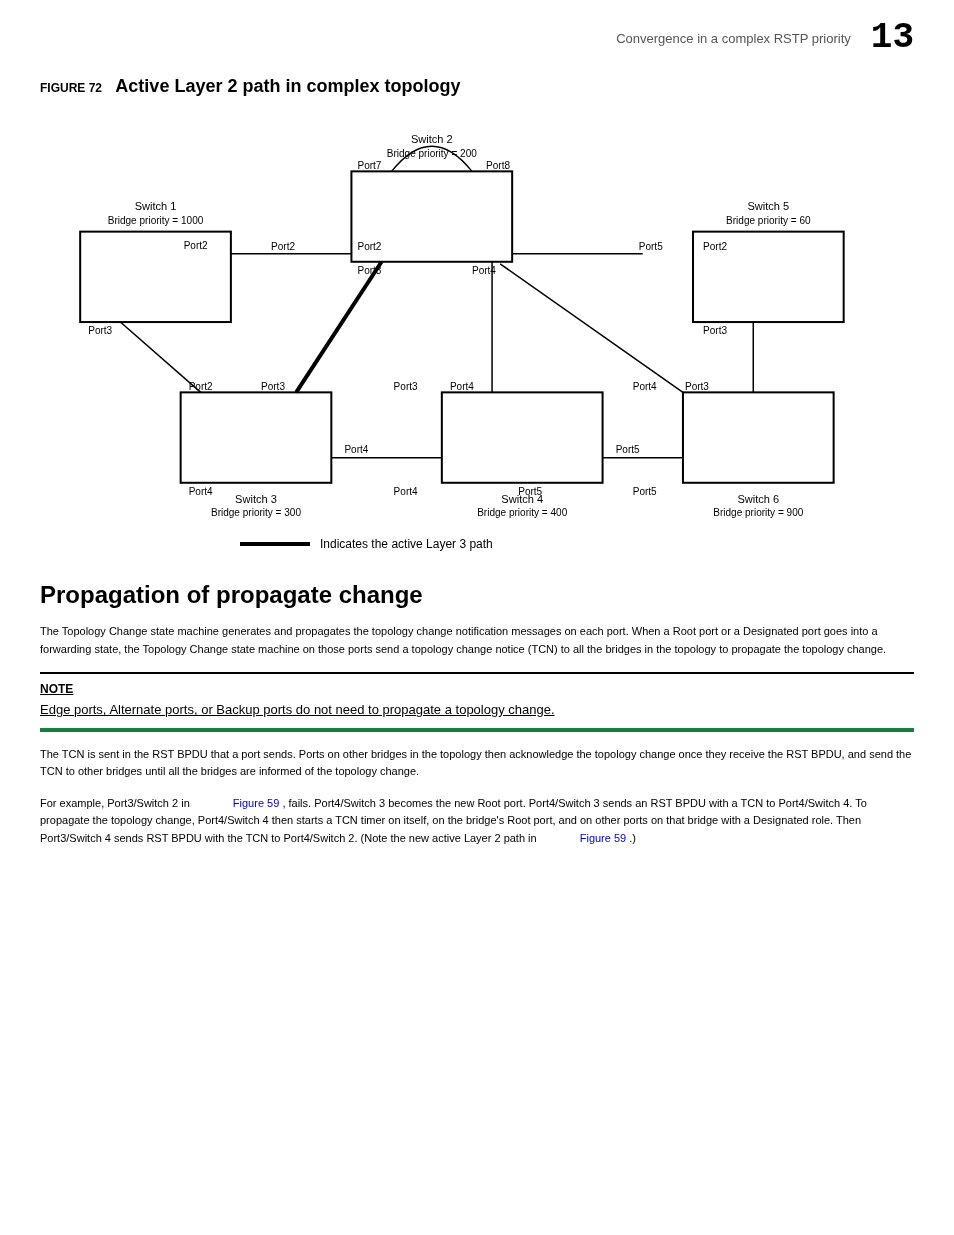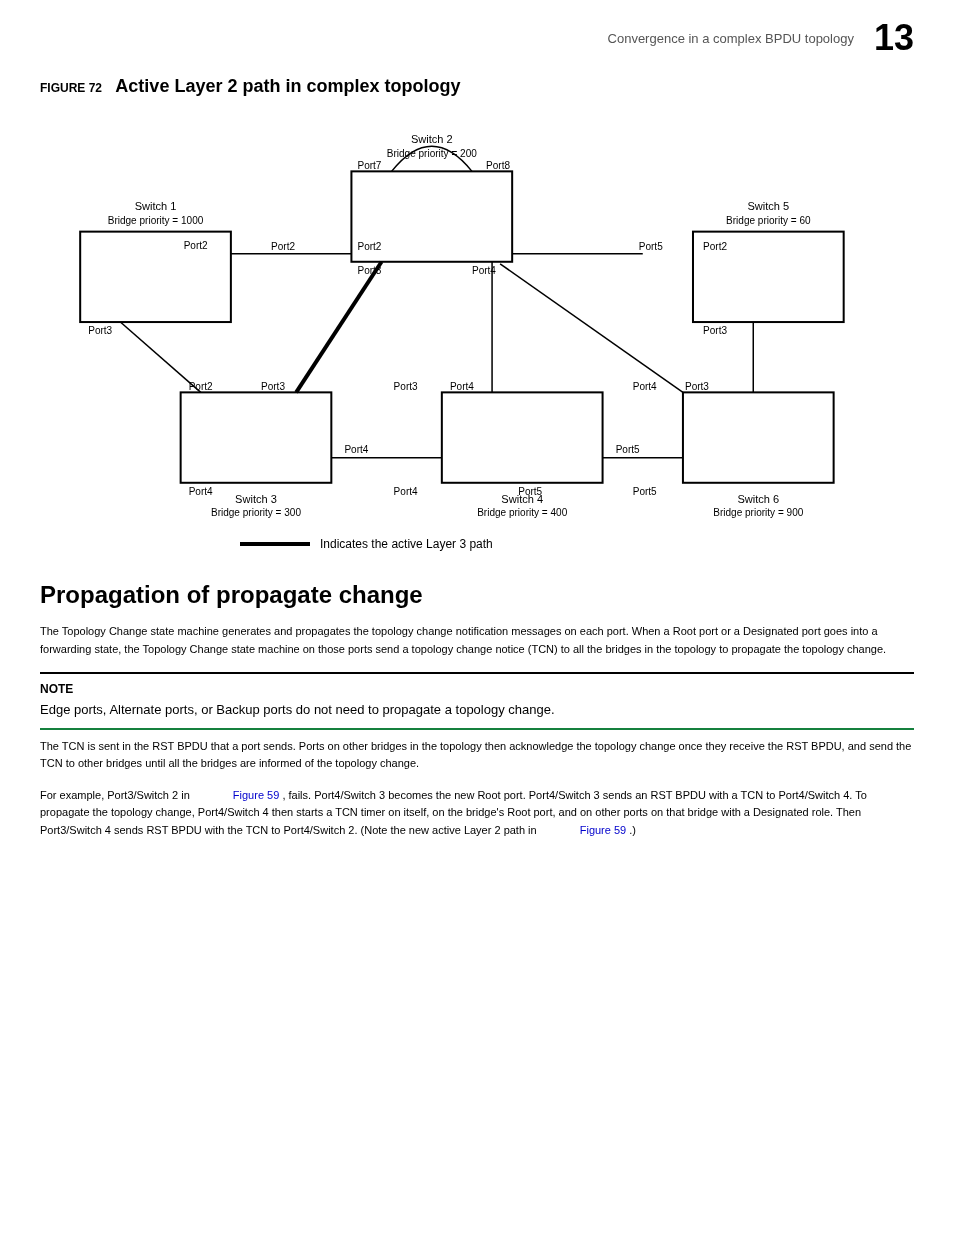--- a/index.html
+++ b/index.html
@@ -22,20 +22,21 @@
     .header-title {
       font-size: 13px;
       color: #555;
       margin-right: 20px;
     }
     .page-number {
       font-size: 36px;
       font-weight: bold;
       color: #000;
       line-height: 1;
+      font-family: Liberation Mono, monospace;
     }
     .figure-label {
       font-size: 12px;
       font-weight: bold;
       margin-bottom: 4px;
     }
     .figure-caption {
       font-size: 13px;
       font-weight: bold;
       margin-bottom: 16px;
@@ -72,44 +73,45 @@
       color: #000;
     }
     .body-text {
       font-size: 11px;
       line-height: 1.6;
       margin-bottom: 14px;
       color: #000;
     }
     .note-box {
       border-top: 2px solid #000;
-      border-bottom: 2px solid #15803d;
+      border-bottom: 4px solid #15803d;
       padding: 8px 0 8px 0;
-      margin-bottom: 8px;
+      margin-bottom: 14px;
+      text-decoration: underline;
     }
     .note-label {
       font-size: 12px;
       font-weight: bold;
       margin-bottom: 4px;
     }
     .note-text {
       font-size: 13px;
       line-height: 1.5;
     }
     a.figure-link {
       color: #0000cc;
       text-decoration: none;
       padding-left: 40px;
     }
   </style>
 </head>
 <body>
 
 <div class="page-header">
-  <span class="header-title">Convergence in a complex BPDU topology</span>
+  <span class="header-title">Convergence in a complex RSTP priority</span>
   <span class="page-number">13</span>
 </div>
 
 <div>
   <span class="figure-label">
     <span>FIGURE 72</span>
     &nbsp;&nbsp;
     <span class="figure-caption" style="display:inline;font-size:18px;">Active Layer 2 path in complex topology</span>
   </span>
 </div>

